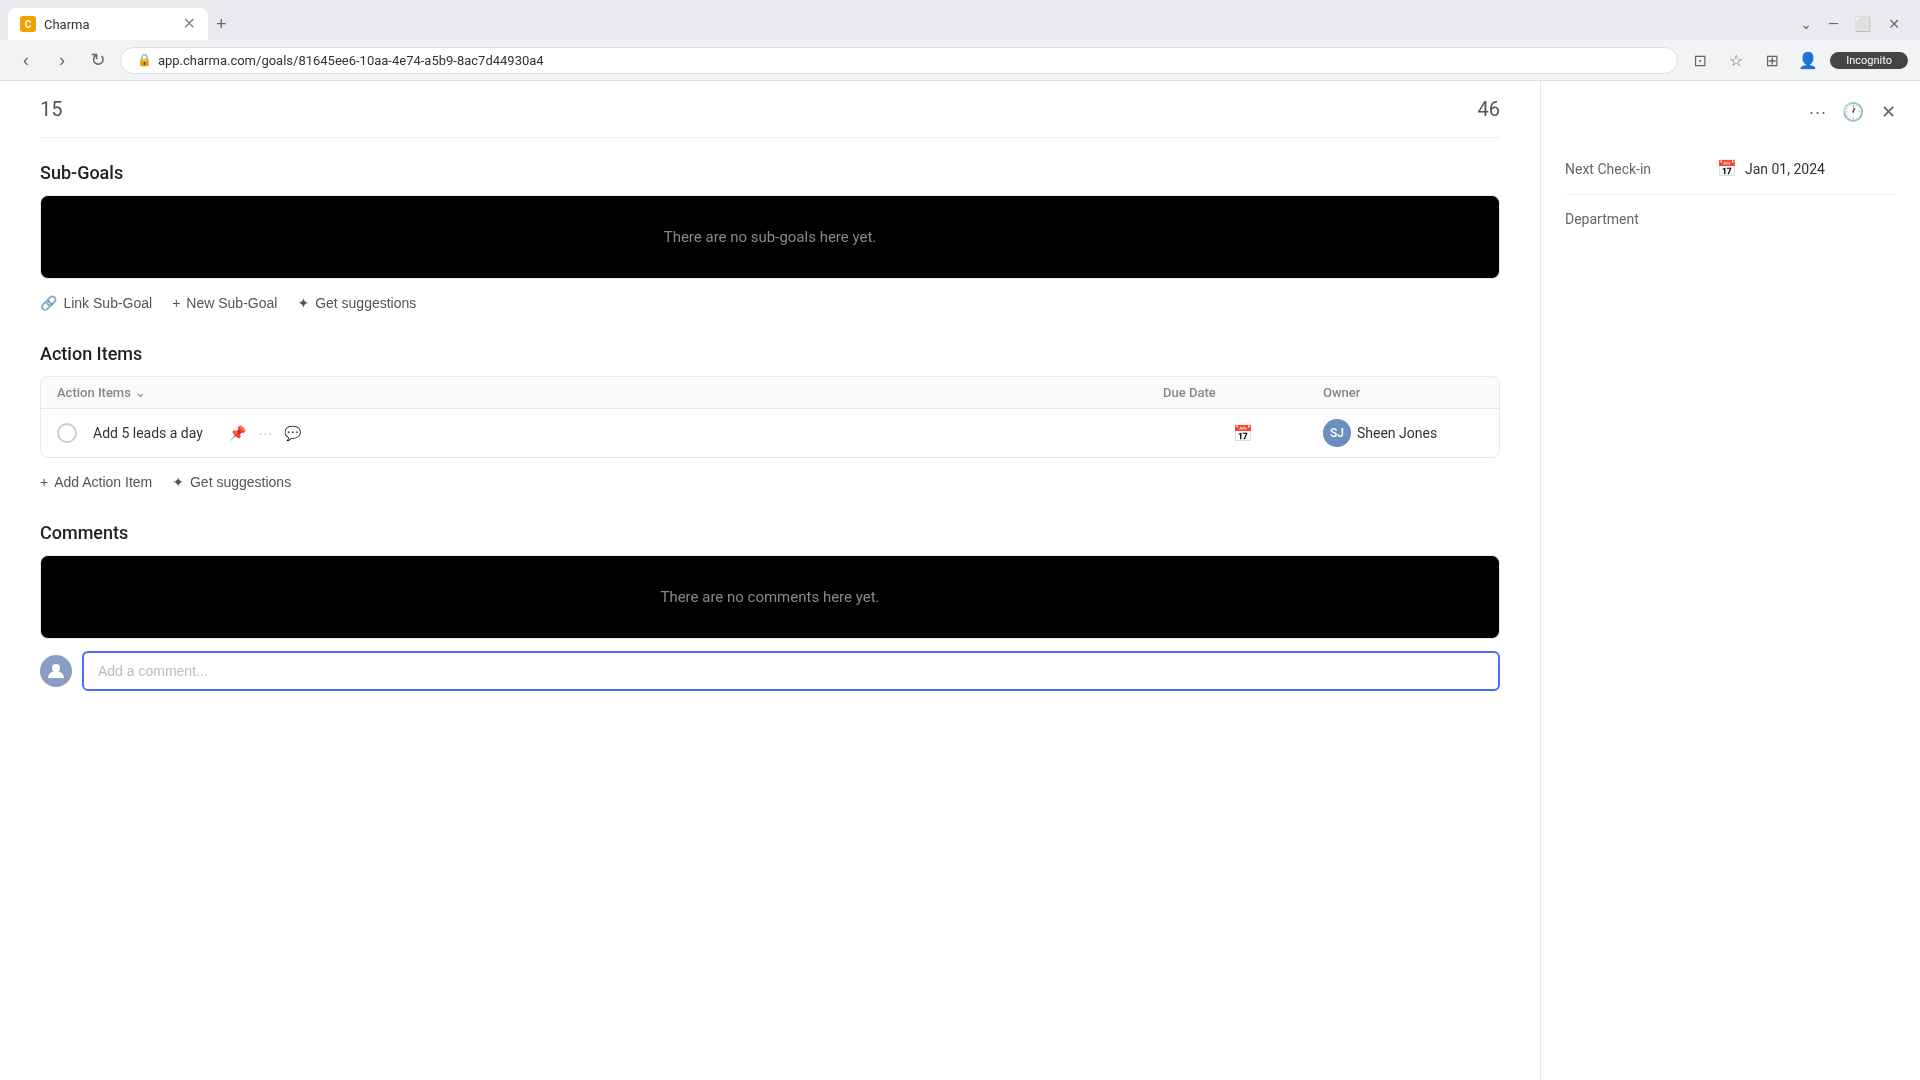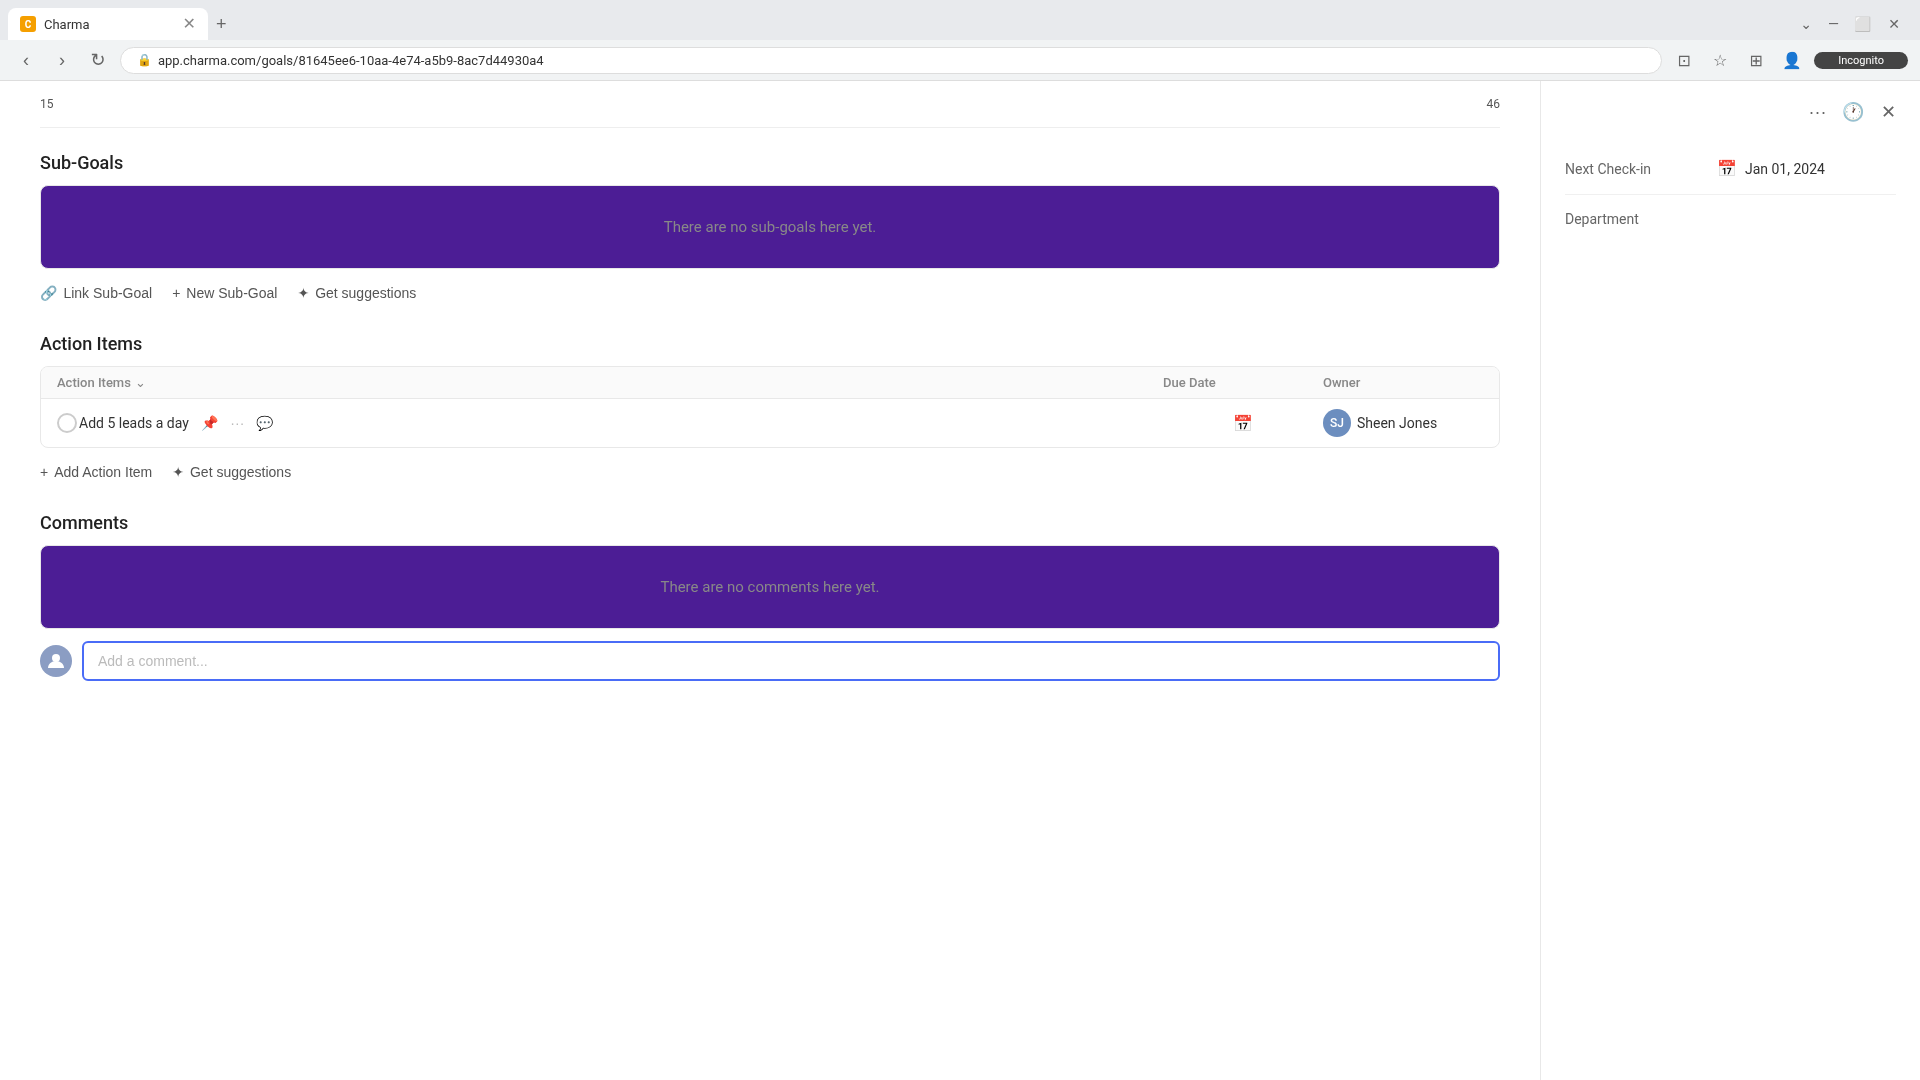--- a/index.html
+++ b/index.html
@@ -97,21 +97,21 @@
       background: none; border: none;
       font-size: 16px; color: #666; cursor: pointer;
       width: 28px; height: 28px;
       display: flex; align-items: center; justify-content: center;
       border-radius: 50%;
     }
     .incognito-badge {
       background: #444;
       color: #fff;
       font-size: 11px;
-      padding: 2px 24px;
+      padding: 2px 16px;
       border-radius: 10px;
     }
 
     
     .page-layout {
       display: flex;
       height: calc(1080px - 80px);
       overflow: hidden;
     }
 
@@ -131,21 +131,21 @@
       background: #fff;
       overflow-y: auto;
       position: relative;
     }
 
     
     .numbers-bar {
       display: flex;
       justify-content: space-between;
       padding: 16px 0;
-      font-size: 12px;
+      font-size: 20px;
       color: #555;
       border-bottom: 1px solid #eee;
       margin-bottom: 24px;
     }
 
     
     .section-title {
       font-size: 18px;
       font-weight: 500;
       color: #222;
@@ -155,21 +155,21 @@
     
     .sub-goals-section { margin-bottom: 28px; }
 
     .empty-box {
       border: 1px solid #e8e8e8;
       border-radius: 8px;
       padding: 32px;
       text-align: center;
       color: #888;
       font-size: 15px;
-      background: #4c1d95;
+      background: #000000;
       margin-bottom: 12px;
     }
 
     .action-links {
       display: flex;
       gap: 20px;
       flex-wrap: wrap;
     }
 
     .action-link {
@@ -216,21 +216,21 @@
       grid-template-columns: 1fr 160px 160px;
       border-bottom: 1px solid #e8e8e8;
       padding: 10px 16px;
       align-items: center;
     }
     .table-row:last-child { border-bottom: none; }
 
     .action-item-cell {
       display: flex;
       align-items: center;
-      gap: 2px;
+      gap: 16px;
     }
 
     .checkbox-circle {
       width: 20px; height: 20px;
       border: 2px solid #ccc;
       border-radius: 50%;
       cursor: pointer;
       flex-shrink: 0;
     }
 

